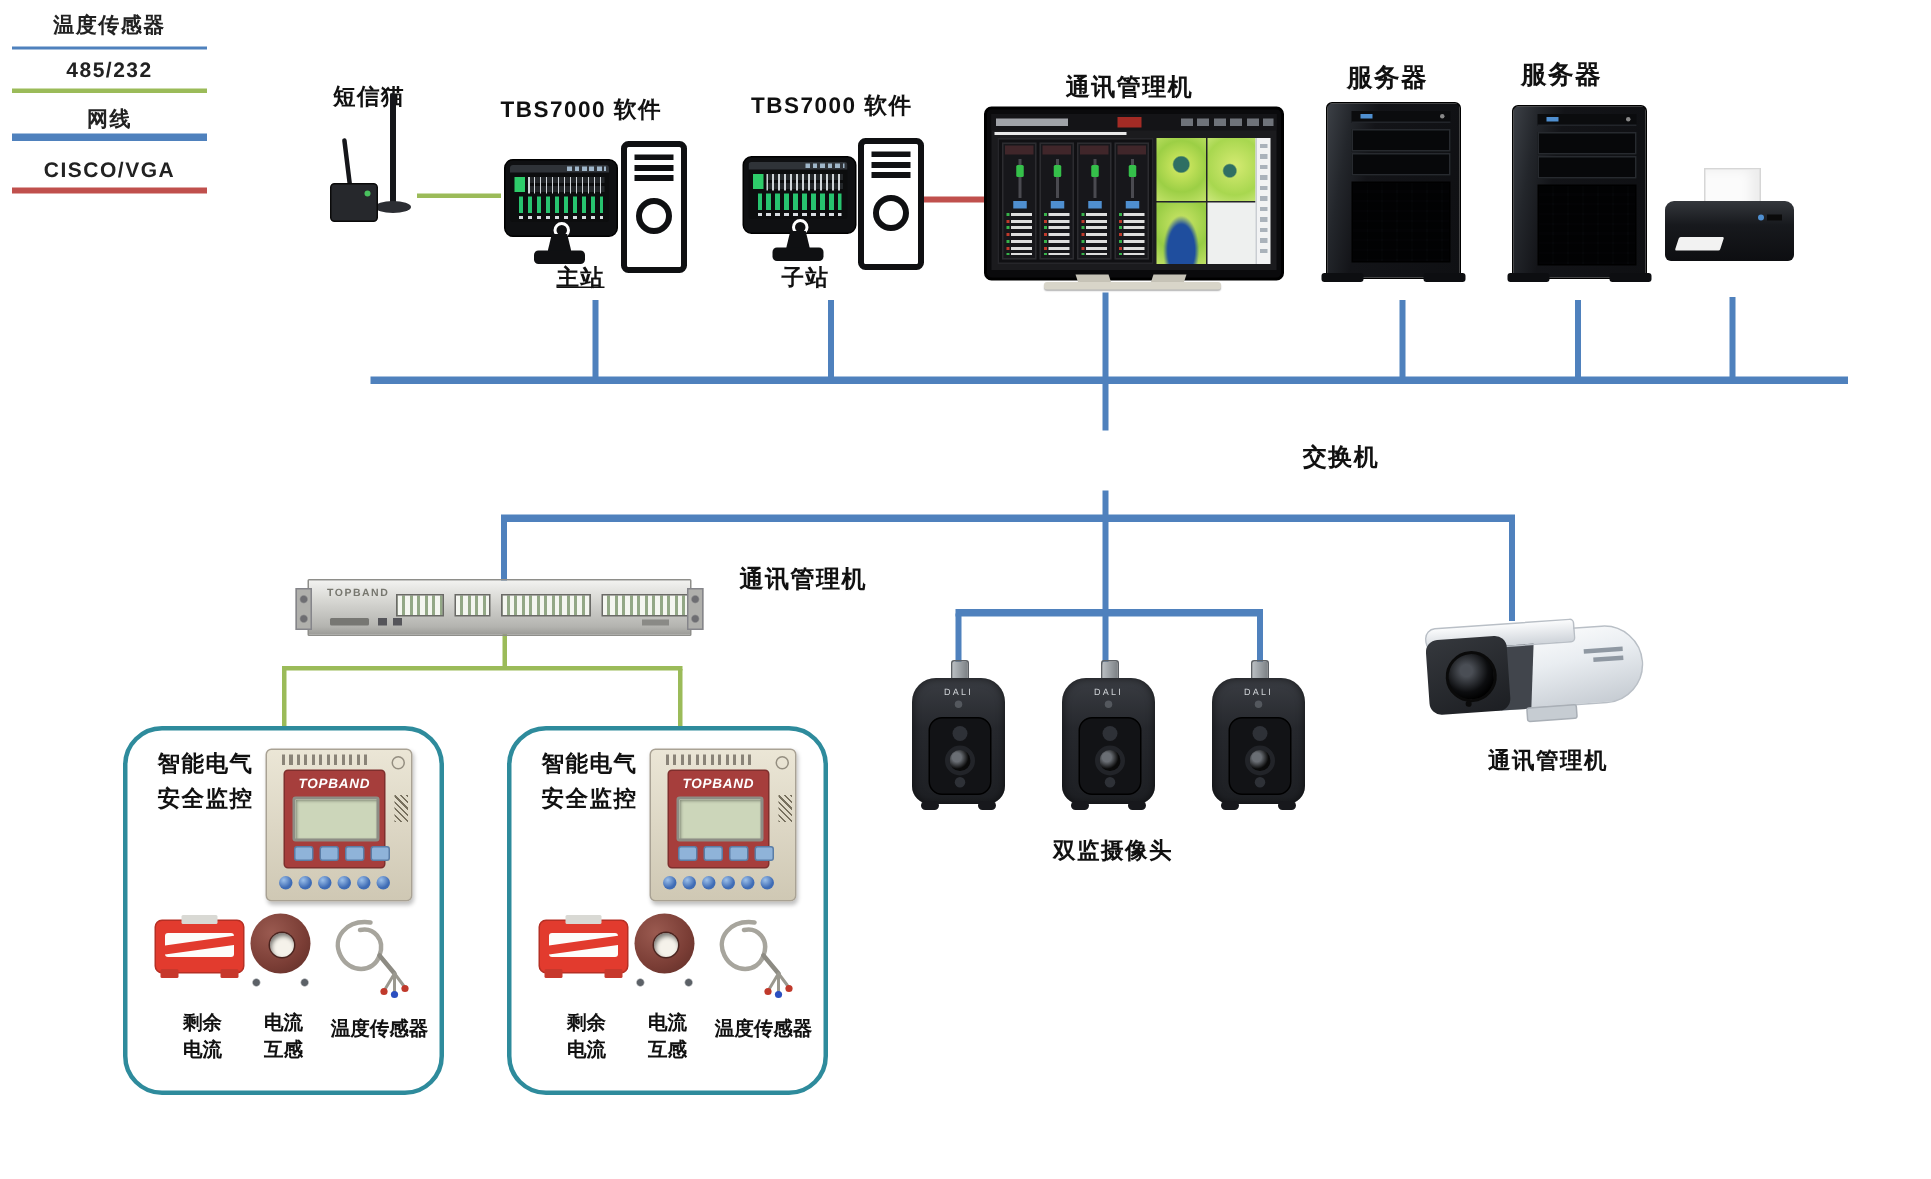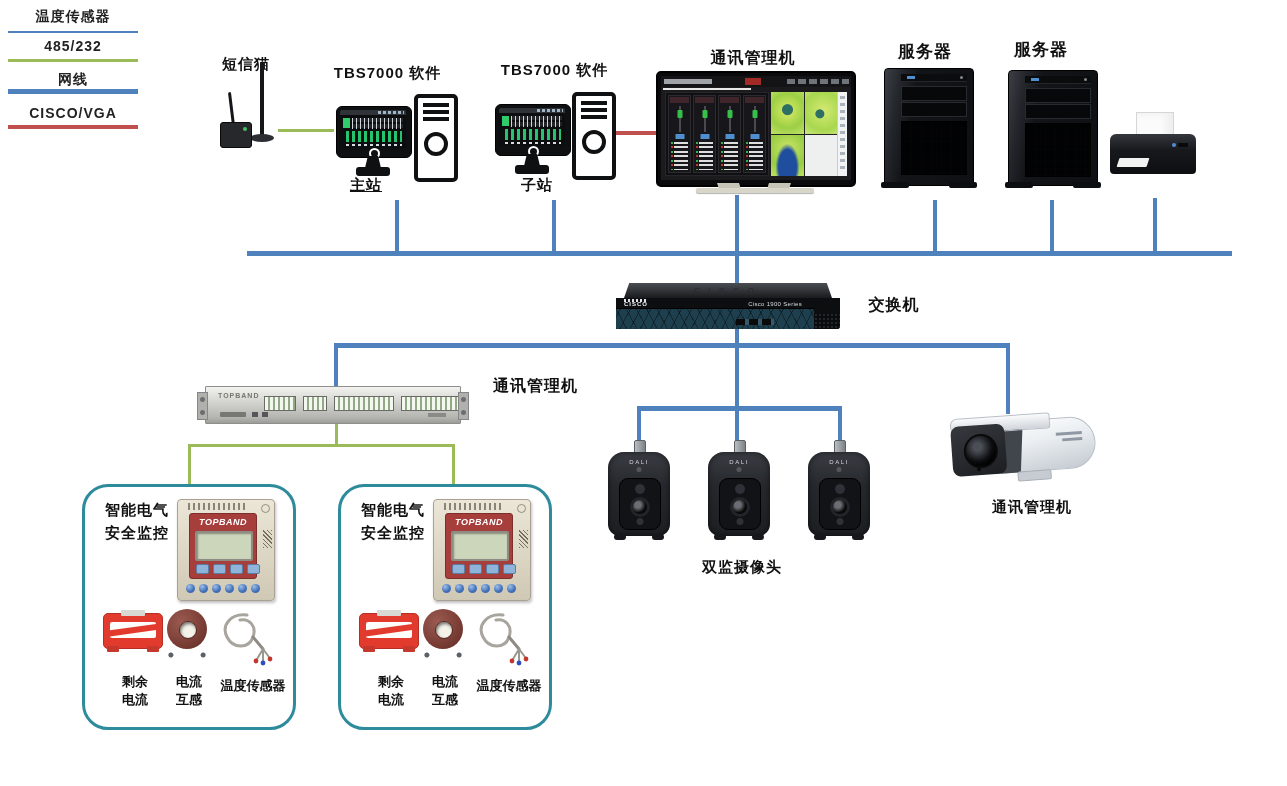--- a/index.html
+++ b/index.html
@@ -274,21 +274,21 @@
       <i class="scr-dashes"></i>
     </div>
     <div class="mon-cam" style="left:33px;top:42px;"></div>
     <div class="mon-neck" style="left:29px;top:50px;width:16px;height:12px;"></div>
     <div class="mon-base" style="left:20px;top:61px;width:34px;height:9px;"></div>
   </div>
   <div class="tower" style="left:414px;top:94px;width:36px;height:80px;">
     <i class="tw-slits"></i>
     <i class="tw-circle" style="left:6px;top:34px;width:16px;height:16px;"></i>
   </div>
-  <div class="lbl lbl-15" style="left:336px;top:176px;width:60px;text-decoration:underline;">主站</div>
+  <div class="lbl lbl-15" style="left:357px;top:176px;width:60px;text-decoration:underline;">主站</div>
 
   <div class="lbl lbl-15" style="left:492px;top:61px;width:125px;">TBS7000 软件</div>
   <div class="abs" style="left:495px;top:104px;width:76px;height:72px;">
     <div class="mon-bezel" style="left:0;top:0;width:74px;height:50px;"></div>
     <div class="mon-screen" style="left:4px;top:4px;width:66px;height:38px;">
       <i class="scr-top"></i>
       <i class="scr-menu"></i>
       <i class="scr-green"></i>
       <i class="scr-grid"></i>
       <i class="scr-bars"></i>
@@ -392,32 +392,20 @@
 
   <div class="abs" style="left:1110px;top:112px;width:86px;height:68px;">
     <div class="pr-paper" style="left:26px;top:0;width:36px;height:30px;"></div>
     <div class="pr-body" style="left:0;top:22px;width:86px;height:40px;">
       <i class="pr-btn" style="right:8px;top:9px;"></i>
       <i class="pr-bluedot" style="right:20px;top:9px;"></i>
       <i class="pr-slot" style="left:8px;top:24px;width:30px;height:9px;"></i>
     </div>
   </div>
 
-  <div class="abs" style="left:616px;top:283px;width:224px;height:46px;">
-    <div class="sw-top">CISCO</div>
-    <div class="sw-front">
-      <i class="sw-band"></i>
-      <i class="logo-dashes"></i>
-      <span class="cisco-logo">CISCO</span>
-      <span class="sw-model">Cisco 1900 Series</span>
-      <i class="sw-grille"></i>
-      <i class="sw-ports"></i>
-      <i class="sw-end"></i>
-    </div>
-  </div>
   <div class="lbl lbl-16" style="left:854px;top:295px;width:80px;">交换机</div>
 
   <div class="abs" style="left:197px;top:386px;width:272px;height:38px;">
     <div class="rack-body">
       <span class="rack-brand">TOPBAND</span>
       <div class="rack-ports">
         <i style="width:30px;"></i>
           <i style="width:22px;"></i>
           <i style="width:58px;"></i>
           <i style="width:58px;"></i>

